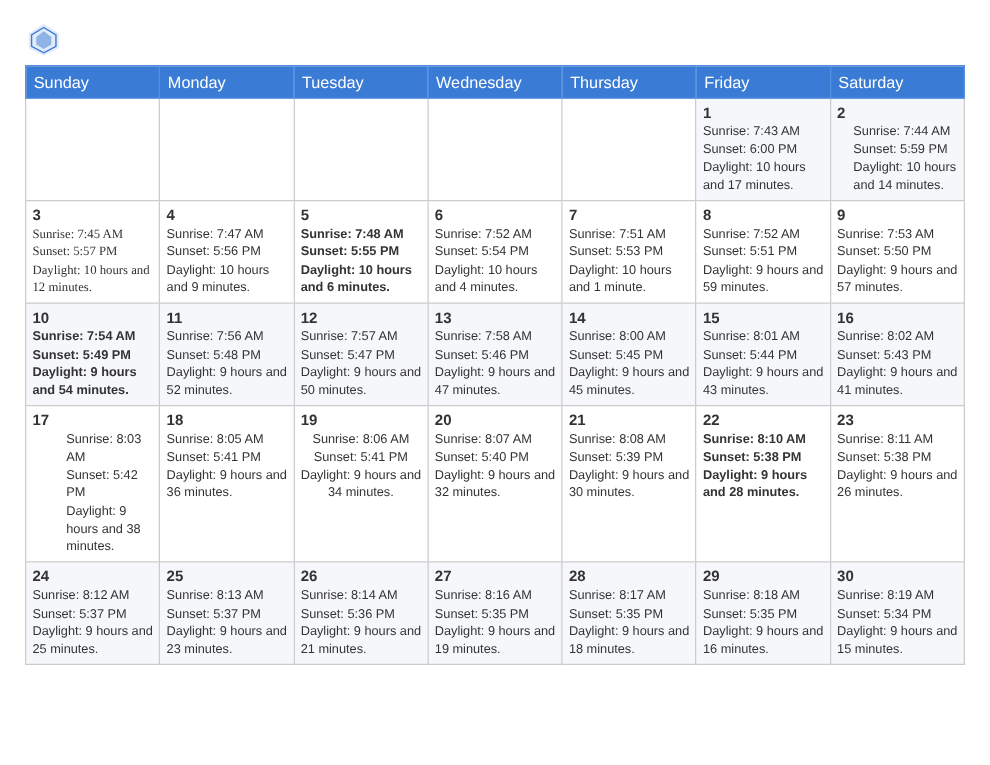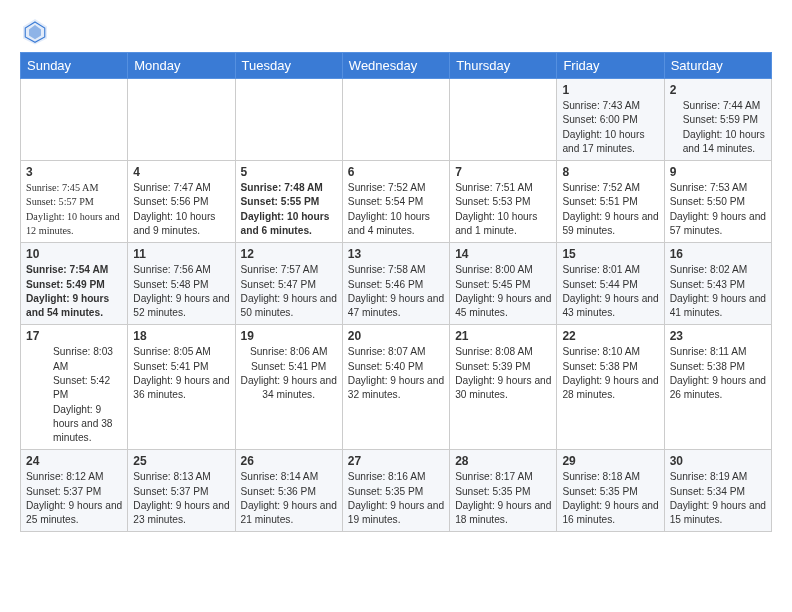--- a/index.html
+++ b/index.html
@@ -263,21 +263,21 @@
 Daylight: 9 hours and 32 minutes.</div>
           </td>
           <td>
             <span class="day-num">21</span>
             <div class="day-info" style="white-space: pre-line;">Sunrise: 8:08 AM
 Sunset: 5:39 PM
 Daylight: 9 hours and 30 minutes.</div>
           </td>
           <td>
             <span class="day-num">22</span>
-            <div class="day-info" style="white-space: pre-line;">Sunrise: 8:10 AM
+            <div class="day-info" style="white-space: pre-line; font-weight: bold;">Sunrise: 8:10 AM
 Sunset: 5:38 PM
 Daylight: 9 hours and 28 minutes.</div>
           </td>
           <td>
             <span class="day-num">23</span>
             <div class="day-info" style="white-space: pre-line;">Sunrise: 8:11 AM
 Sunset: 5:38 PM
 Daylight: 9 hours and 26 minutes.</div>
           </td>
         </tr>

